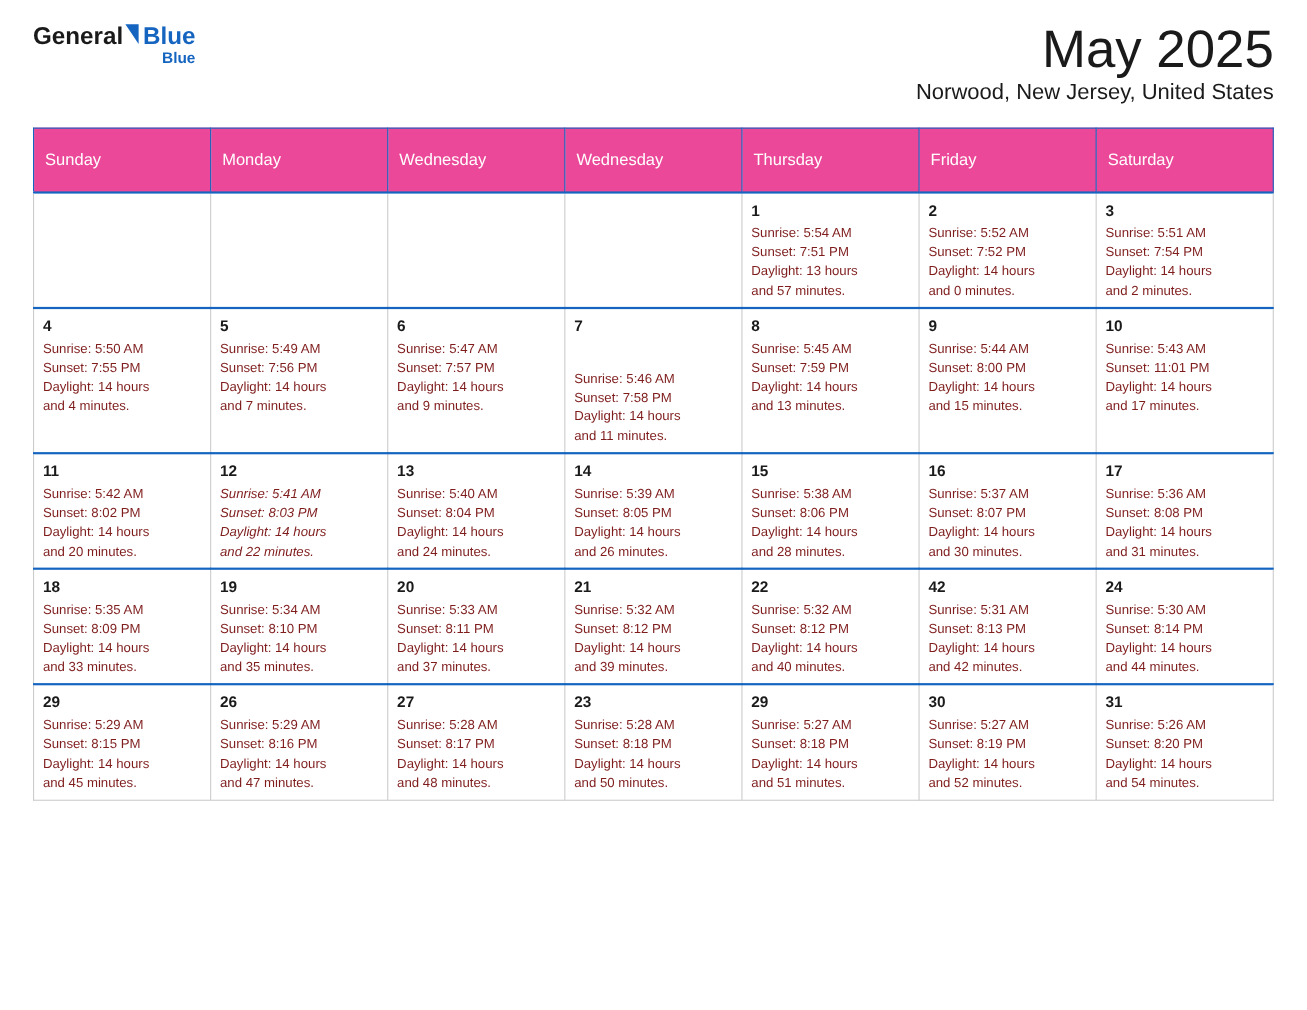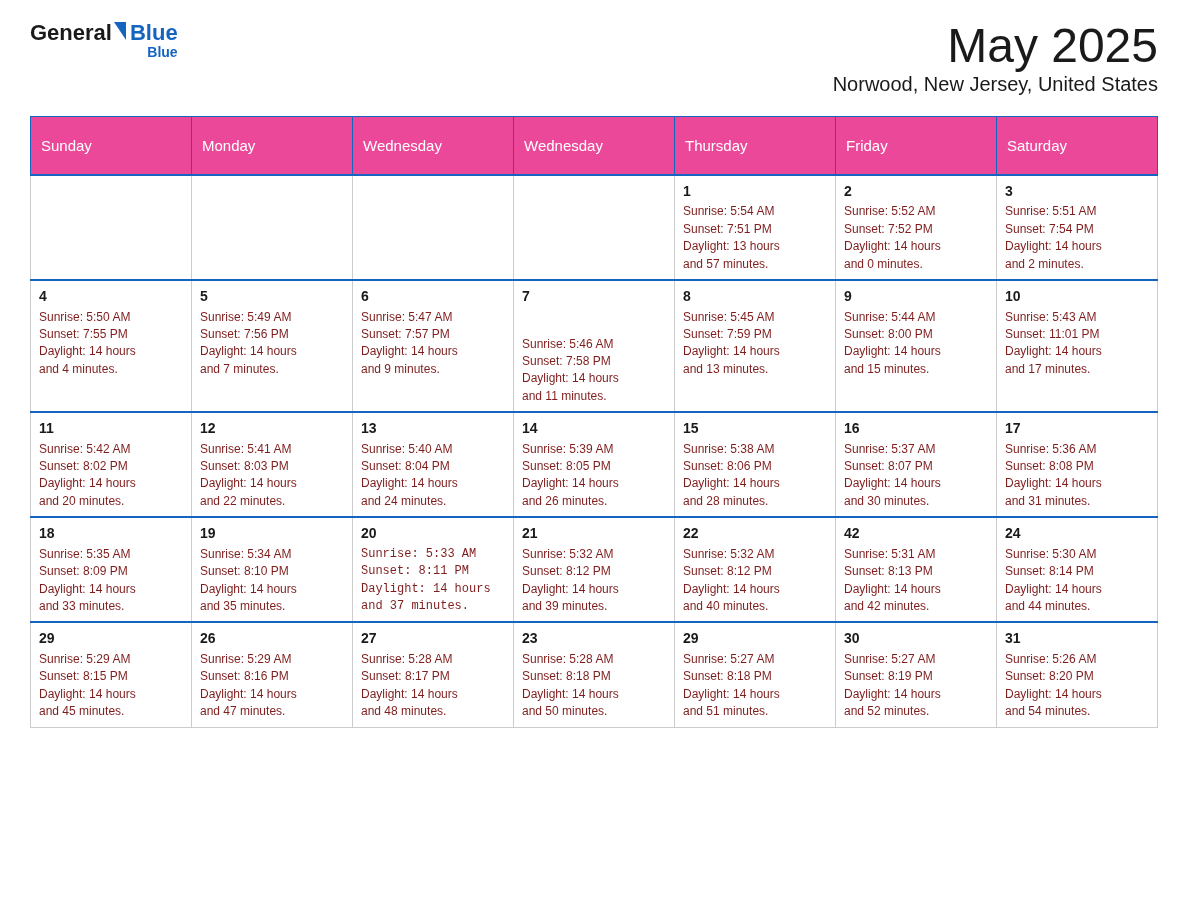--- a/index.html
+++ b/index.html
@@ -224,21 +224,21 @@
       <tr>
         <td>
           <span class="day-number">11</span>
           <div class="day-info" style="white-space: pre-line;">Sunrise: 5:42 AM
 Sunset: 8:02 PM
 Daylight: 14 hours
 and 20 minutes.</div>
         </td>
         <td>
           <span class="day-number">12</span>
-          <div class="day-info" style="white-space: pre-line;">Sunrise: 5:41 AM
+          <div class="day-info" style="white-space: pre-line; font-style: italic;">Sunrise: 5:41 AM
 Sunset: 8:03 PM
 Daylight: 14 hours
 and 22 minutes.</div>
         </td>
         <td>
           <span class="day-number">13</span>
           <div class="day-info" style="white-space: pre-line;">Sunrise: 5:40 AM
 Sunset: 8:04 PM
 Daylight: 14 hours
 and 24 minutes.</div>
@@ -282,21 +282,21 @@
         </td>
         <td>
           <span class="day-number">19</span>
           <div class="day-info" style="white-space: pre-line;">Sunrise: 5:34 AM
 Sunset: 8:10 PM
 Daylight: 14 hours
 and 35 minutes.</div>
         </td>
         <td>
           <span class="day-number">20</span>
-          <div class="day-info" style="white-space: pre-line; font-family: Liberation Mono, monospace;">Sunrise: 5:33 AM
+          <div class="day-info" style="white-space: pre-line;">Sunrise: 5:33 AM
 Sunset: 8:11 PM
 Daylight: 14 hours
 and 37 minutes.</div>
         </td>
         <td>
           <span class="day-number">21</span>
           <div class="day-info" style="white-space: pre-line;">Sunrise: 5:32 AM
 Sunset: 8:12 PM
 Daylight: 14 hours
 and 39 minutes.</div>

